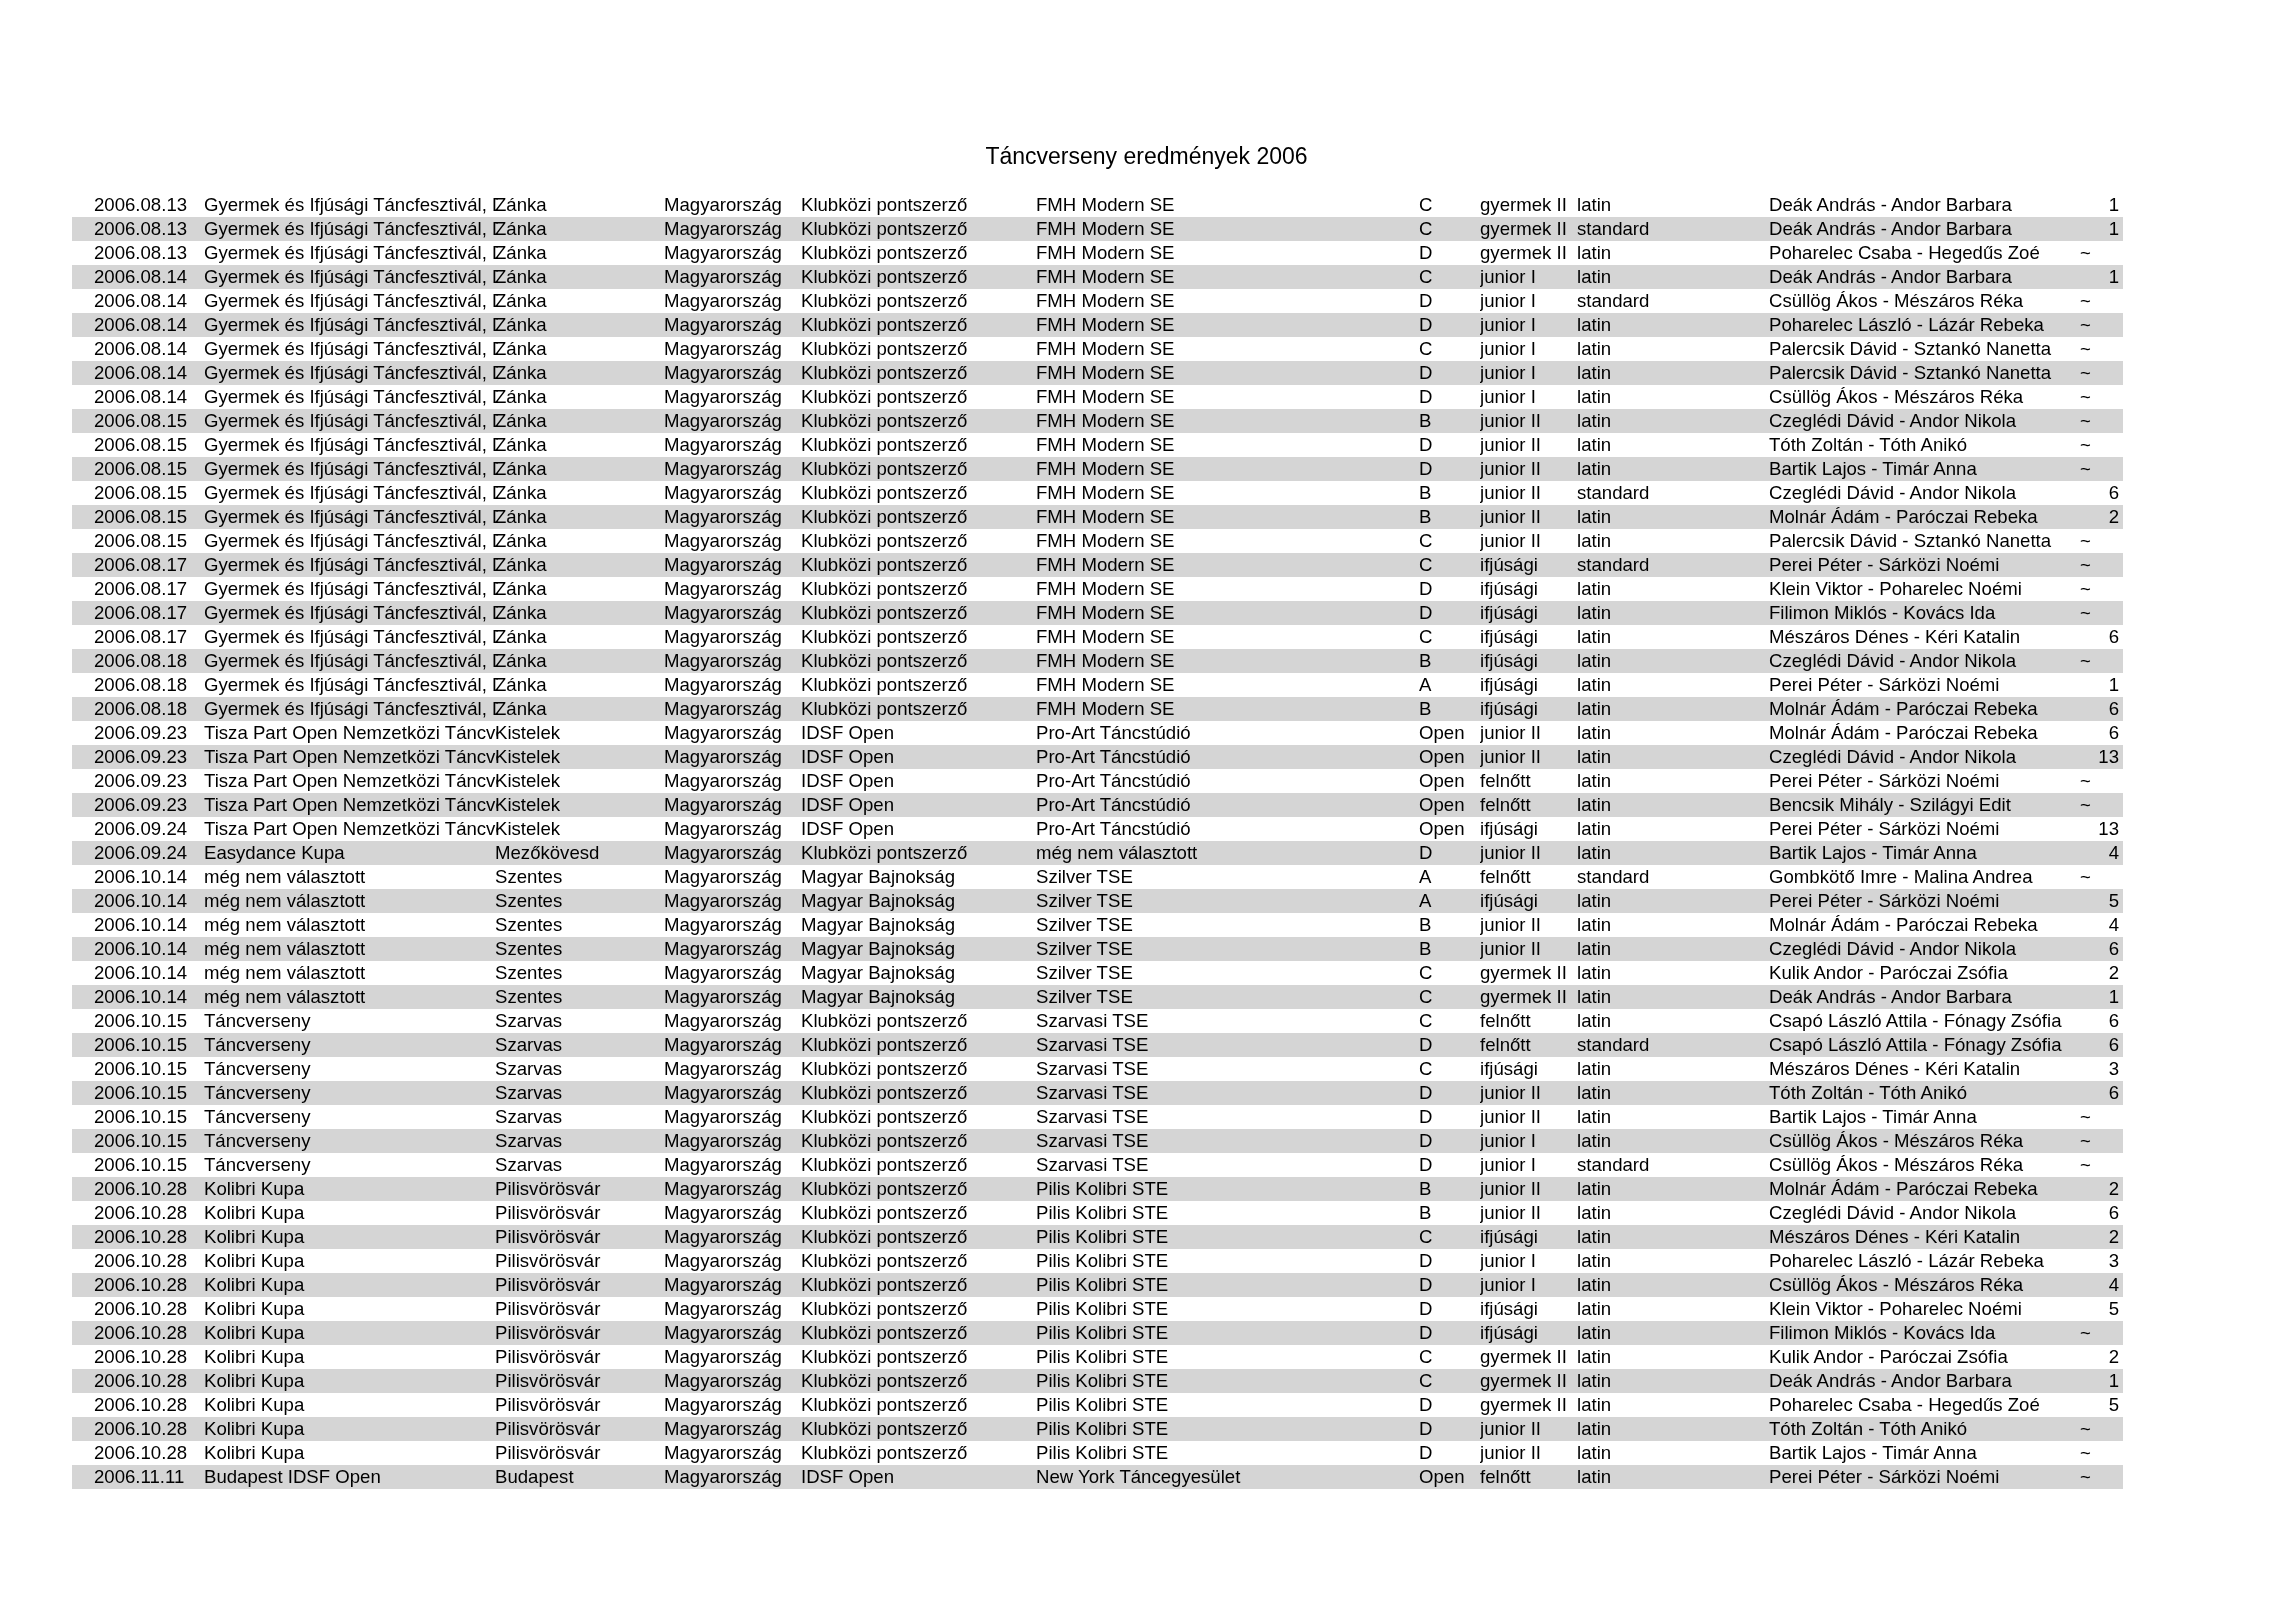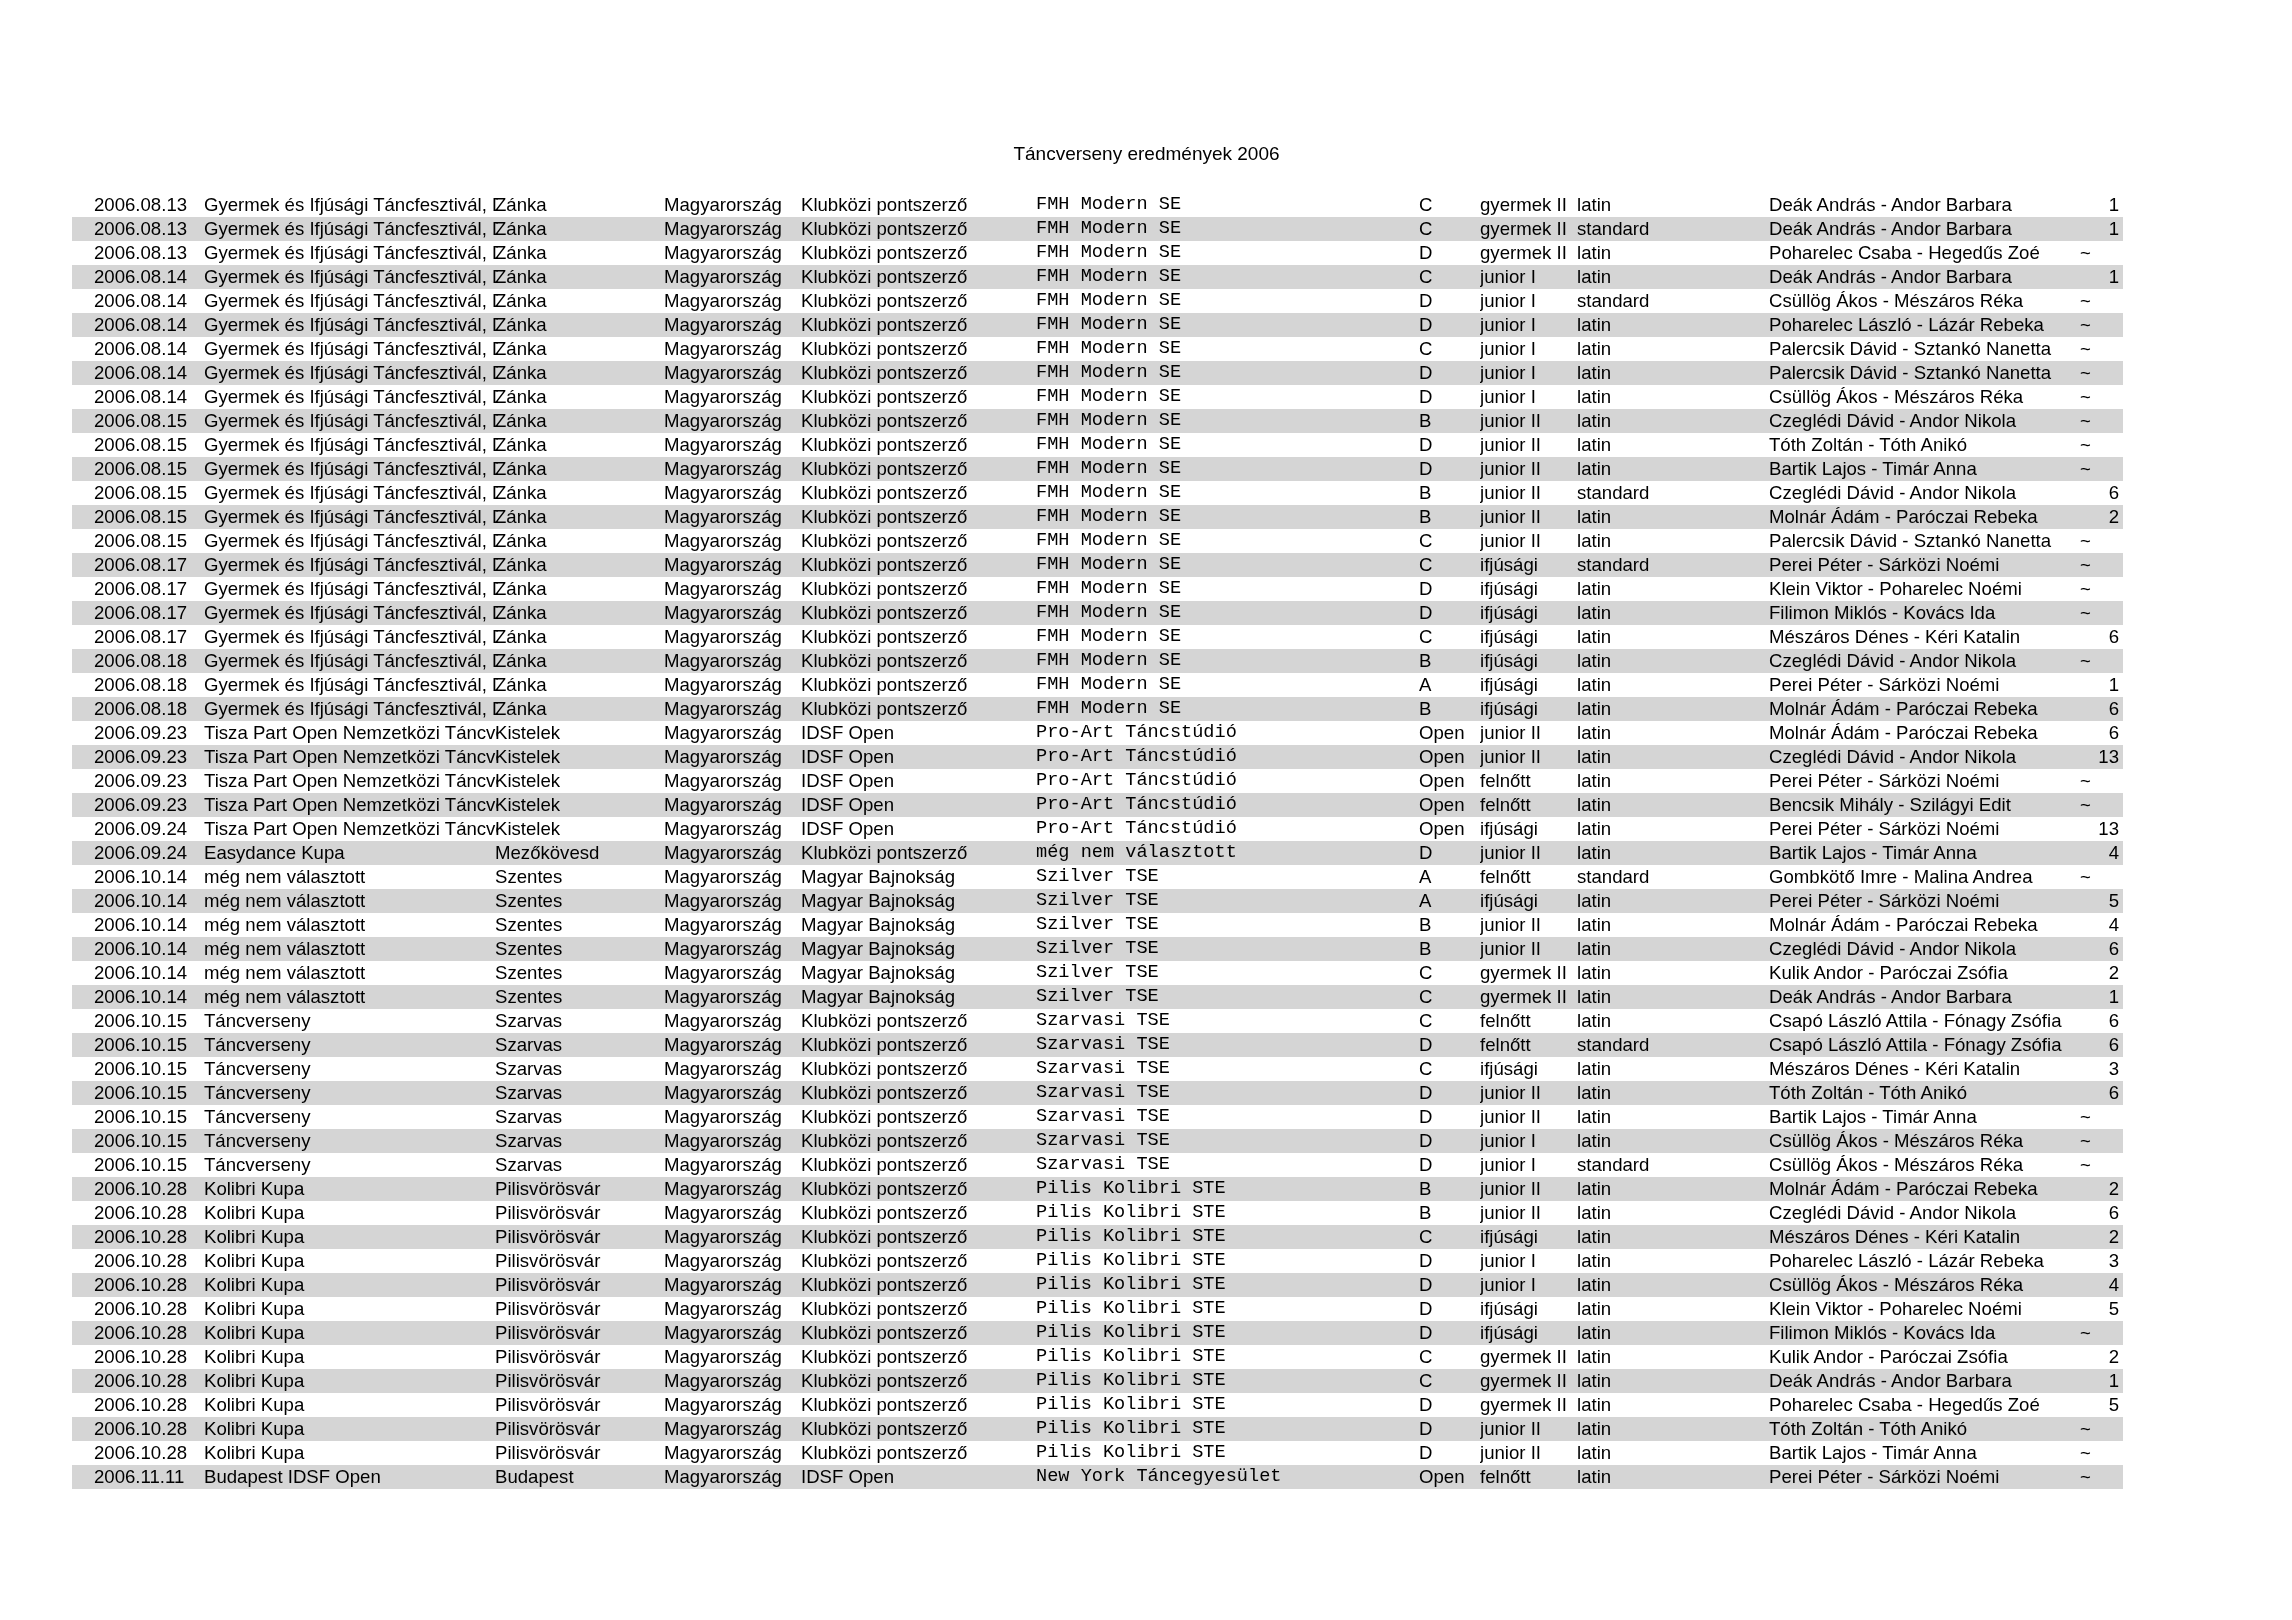--- a/index.html
+++ b/index.html
@@ -4,38 +4,38 @@
 <style>
   html,body { margin:0; padding:0; }
   body {
     width:2293px; height:1620px;
     background:#ffffff; color:#000000;
     font-family:"Liberation Sans", sans-serif;
     position:relative; overflow:hidden;
   }
   .page-title {
     position:absolute; left:0; top:143px; width:2293px;
-    text-align:center; font-size:19px; font-weight:normal;
+    text-align:center; font-size:23px; font-weight:normal;
     margin:0; letter-spacing:0;
   }
   .results-table {
     position:absolute; left:72px; top:193px; width:2051px;
   }
   .trow { position:relative; height:24px; }
   .trow.shaded { background:#d5d5d5; }
   .cell {
     position:absolute; top:0; height:24px; line-height:24px;
     font-size:18.6px; white-space:nowrap; overflow:hidden;
   }
   .c-date    { left:22px;    width:120px; }
   .c-comp    { left:132px;  width:294px; }
   .c-city    { left:423px;  width:161px; }
   .c-country { left:592px;  width:134px; }
   .c-cat     { left:729px;  width:231px; }
-  .c-club    { left:964px;  width:378px;font-family:Liberation Mono, monospace; }
+  .c-club    { left:964px;  width:378px; }
   .c-class   { left:1347px; width:55px;  }
   .c-age     { left:1408px; width:92px;  }
   .c-style   { left:1505px; width:169px; }
   .c-couple  { left:1677px; width:327px;margin-left:20px; }
   .c-result  { left:2008px; width:39px; text-align:right; }
   .c-result.tilde { text-align:left; }
 </style>
 </head>
 <body>
 

